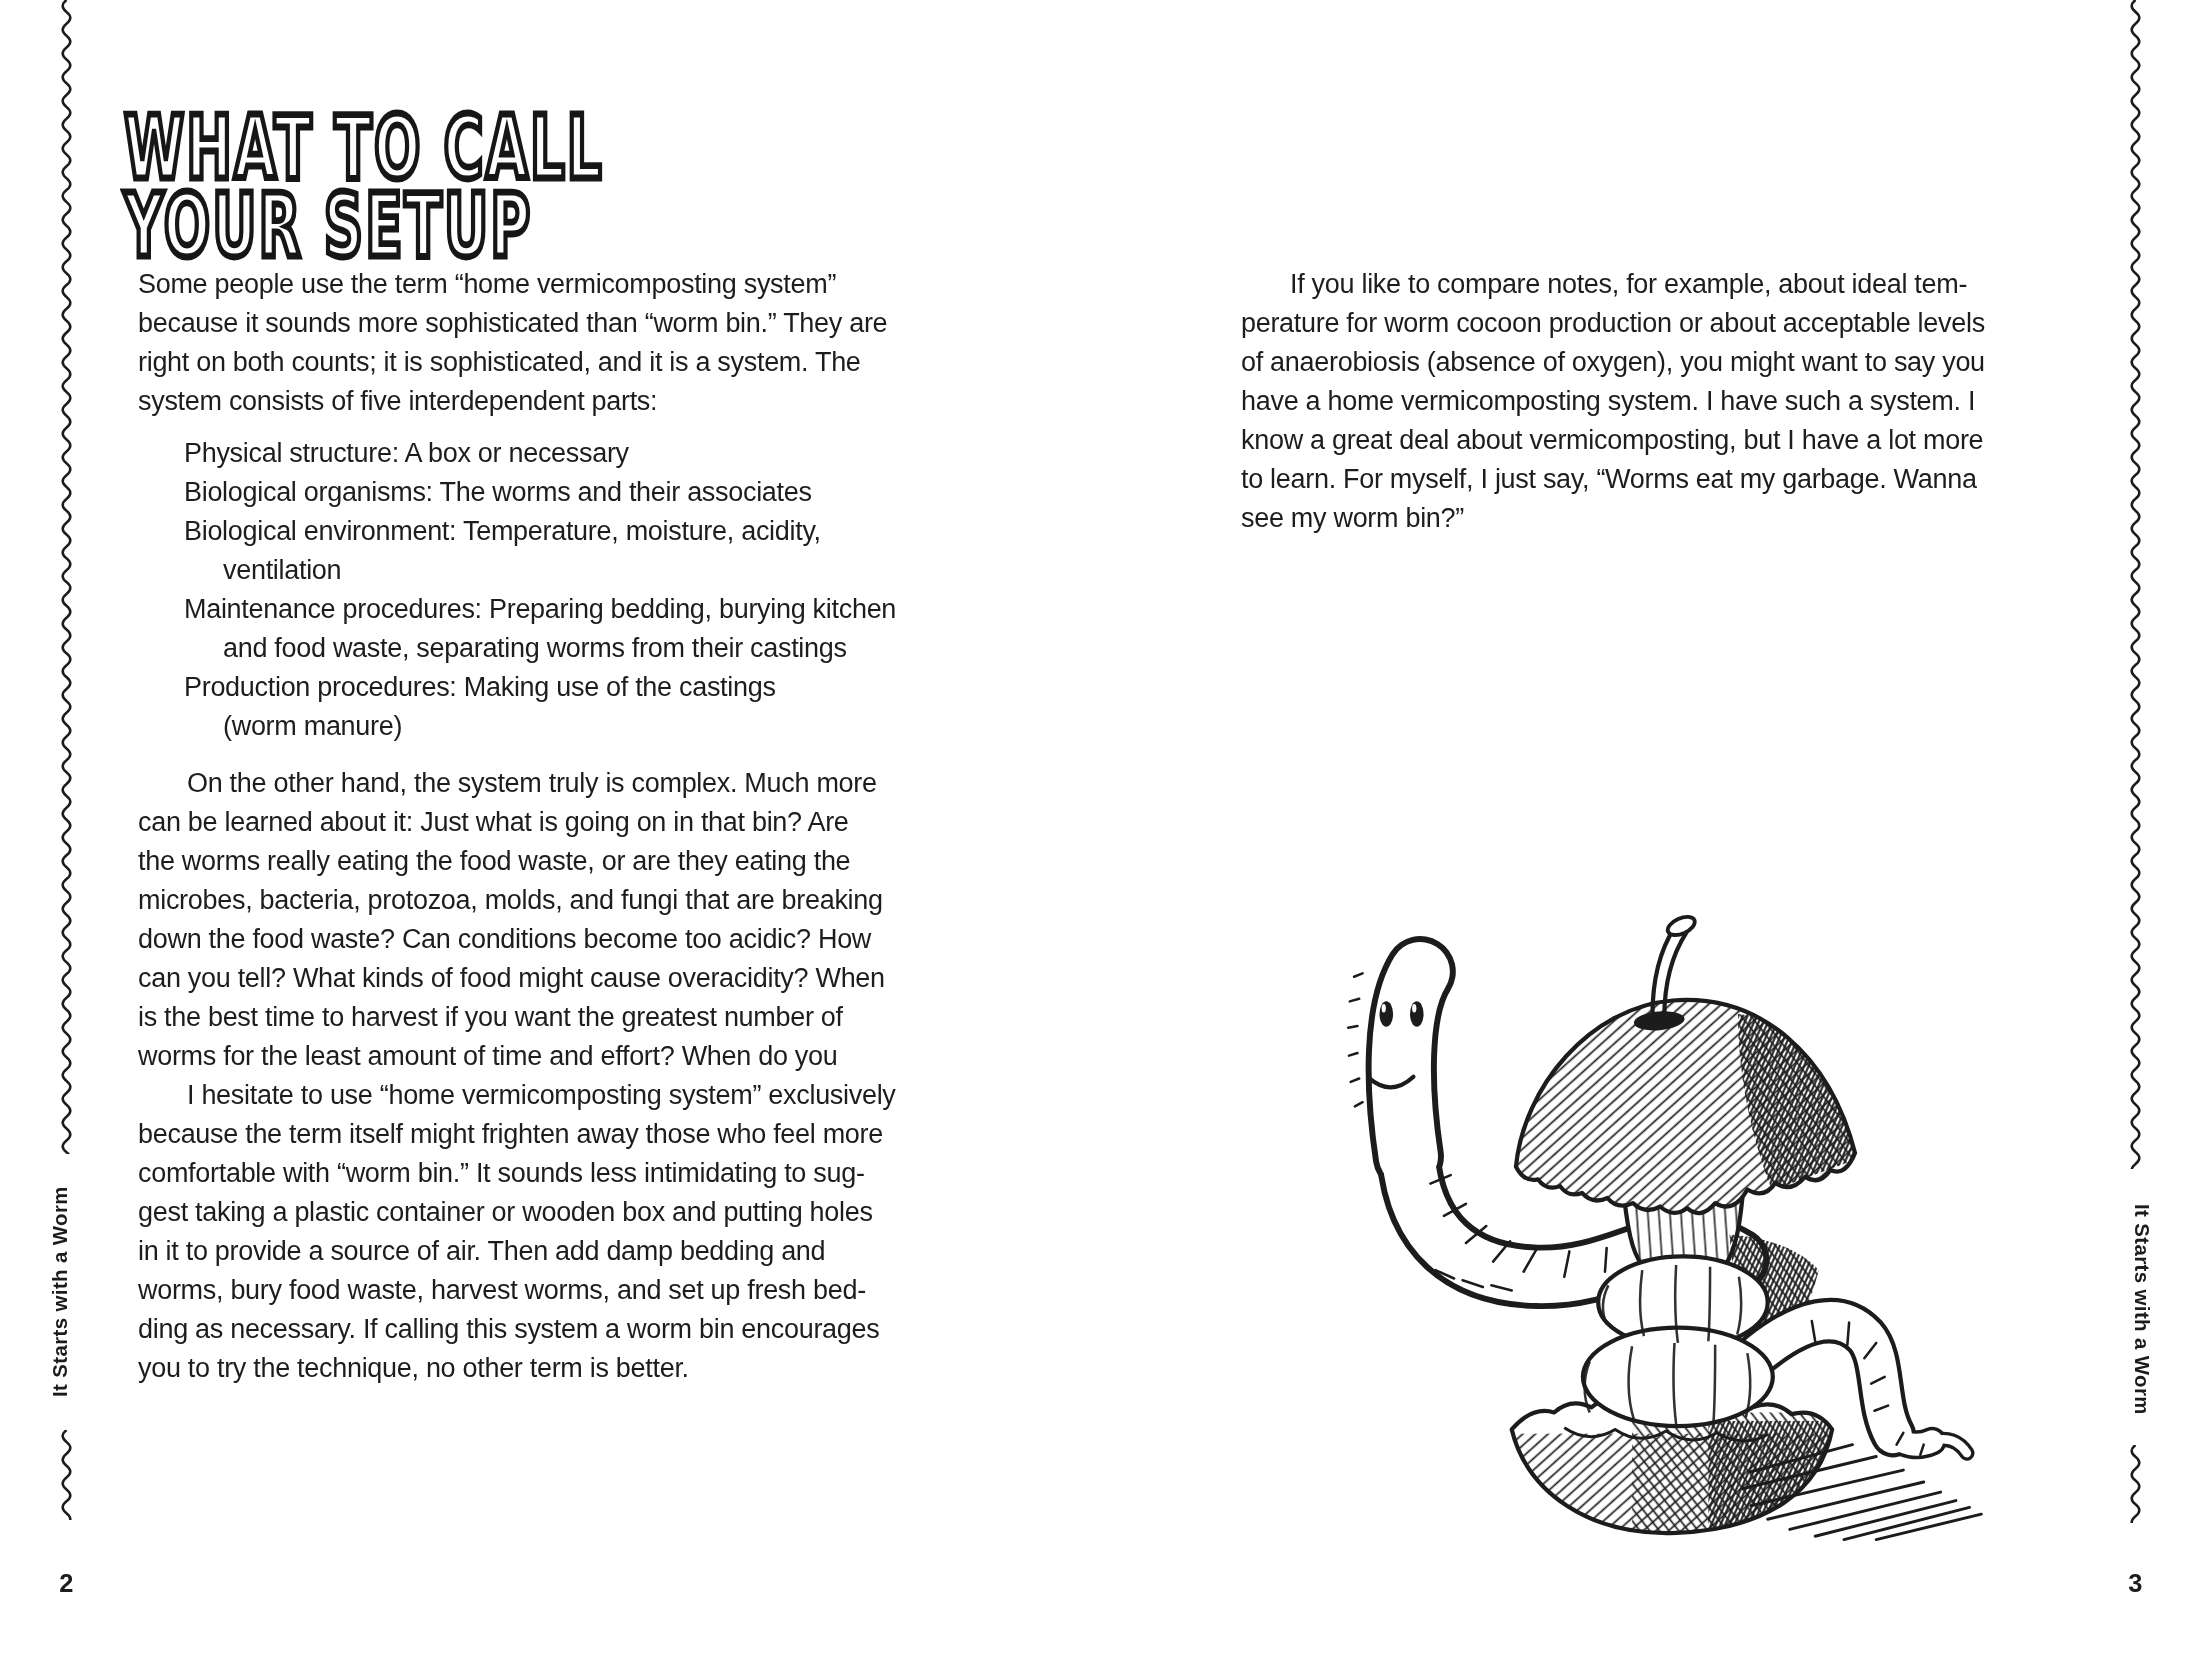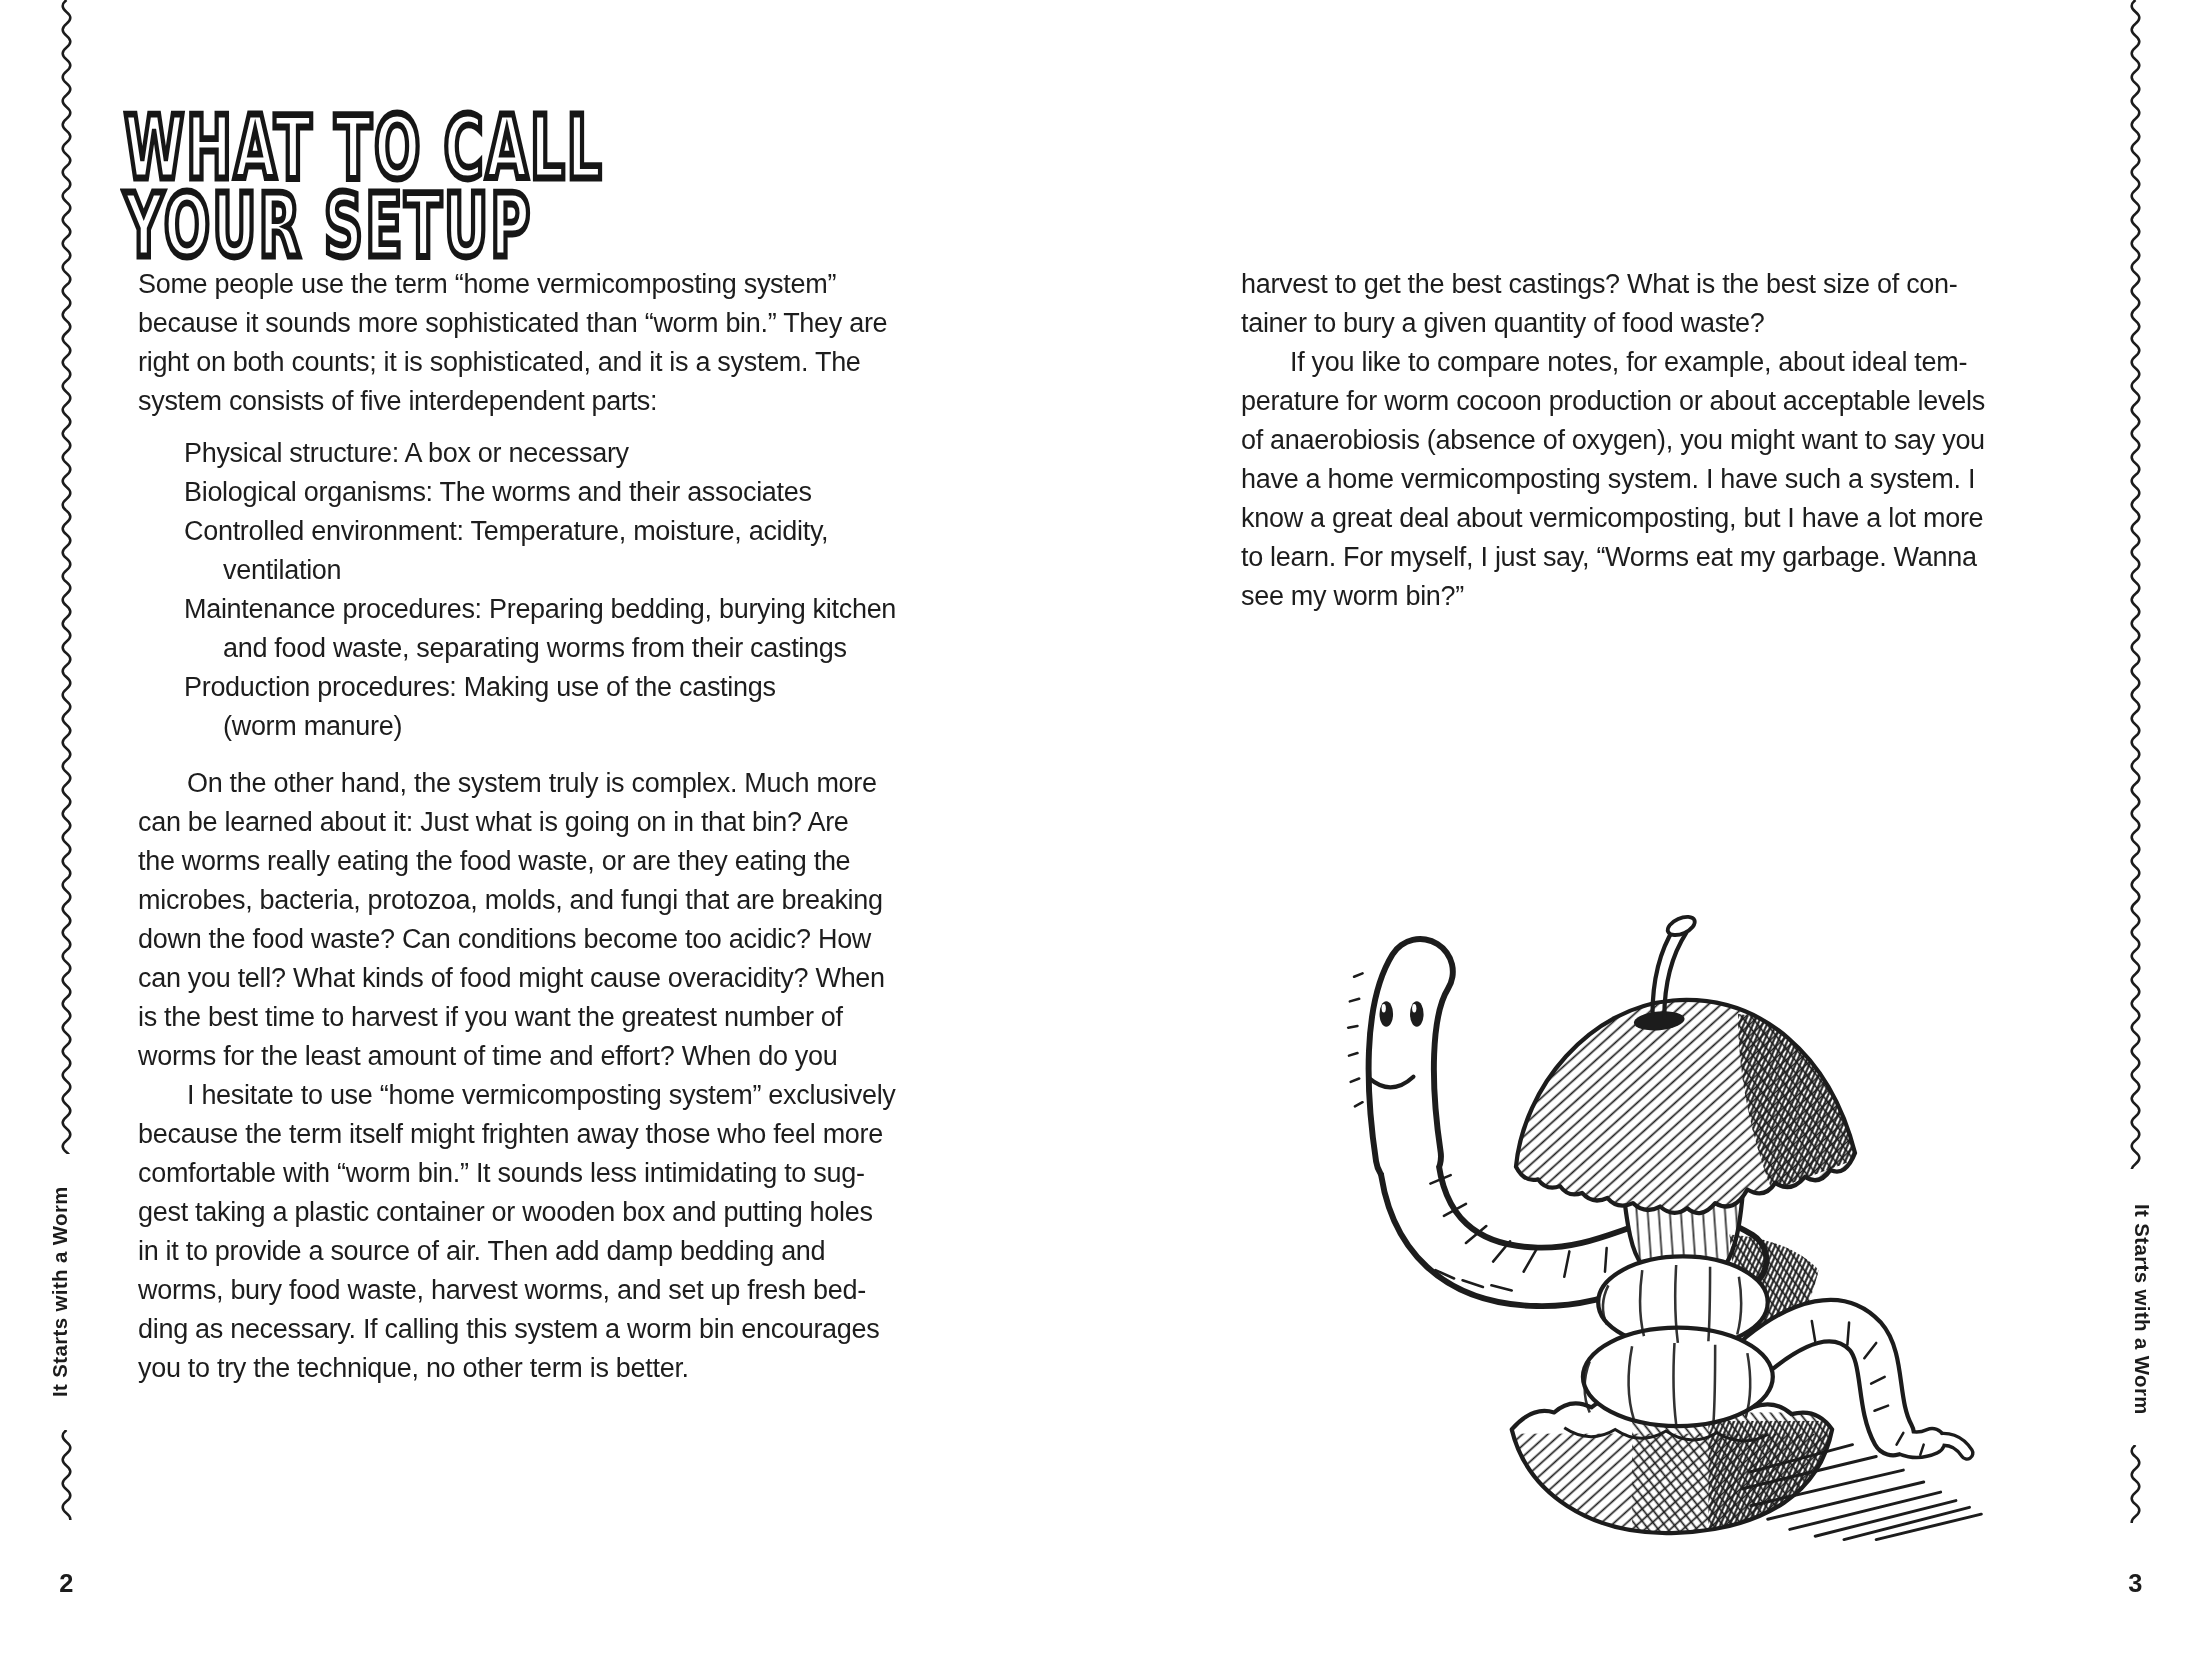--- a/index.html
+++ b/index.html
@@ -42,21 +42,21 @@
     </div>
 
     <div class="col" style="left:138px">
       <p class="body-par">Some people use the term “home vermicomposting system”
 because it sounds more sophisticated than “worm bin.” They are
 right on both counts; it is sophisticated, and it is a system. The
 system consists of five interdependent parts:</p>
       <div class="list">
         <p class="li"><b>Physical structure:</b><span> A box or necessary</span></p>
         <p class="li"><b>Biological organisms:</b><span> The worms and their associates</span></p>
-        <p class="li"><b>Controlled environment:</b><span> Temperature, moisture, acidity,
+        <p class="li"><b>Biological environment:</b><span> Temperature, moisture, acidity,
 ventilation</span></p>
         <p class="li"><b>Maintenance procedures:</b><span> Preparing bedding, burying kitchen
 and food waste, separating worms from their castings</span></p>
         <p class="li"><b>Production procedures:</b><span> Making use of the castings
 (worm manure)</span></p>
       </div>
       <p class="body-par indent">On the other hand, the system truly is complex. Much more
 can be learned about it: Just what is going on in that bin? Are
 the worms really eating the food waste, or are they eating the
 microbes, bacteria, protozoa, molds, and fungi that are breaking
@@ -79,22 +79,20 @@
       </svg>
     <div class="vlabel flip" style="left:49px;top:1164px;height:256px">It Starts with a Worm</div>
     <svg class="wave" style="left:58px;top:1430px" width="17" height="90" viewBox="0 0 20 106">
         <path fill="none" stroke="#1c1c1c" stroke-width="3" d="M10 0c-6 4.7 -6 9.3 0 14c6 4.7 6 9.3 0 14c-6 4.7 -6 9.3 0 14c6 4.7 6 9.3 0 14c-6 4.7 -6 9.3 0 14c6 4.7 6 9.3 0 14c-6 4.7 -6 9.3 0 14c6 4.7 6 9.3 0 14"></path>
       </svg>
     <div class="pagenum" style="left:51px;top:1569px">2</div>
   </div>
 
   <div>
     <div class="col" style="left:1241px">
-      <p class="body-par">harvest to get the best castings? What is the best size of con-
-tainer to bury a given quantity of food waste?</p>
       <p class="body-par indent">If you like to compare notes, for example, about ideal tem-
 perature for worm cocoon production or about acceptable levels
 of anaerobiosis (absence of oxygen), you might want to say you
 have a home vermicomposting system. I have such a system. I
 know a great deal about vermicomposting, but I have a lot more
 to learn. For myself, I just say, “Worms eat my garbage. Wanna
 see my worm bin?”</p>
     </div>
 
     <svg class="illo" viewBox="0 0 840 800" role="img" aria-label="Smiling cartoon worm threading through an eaten apple core">

